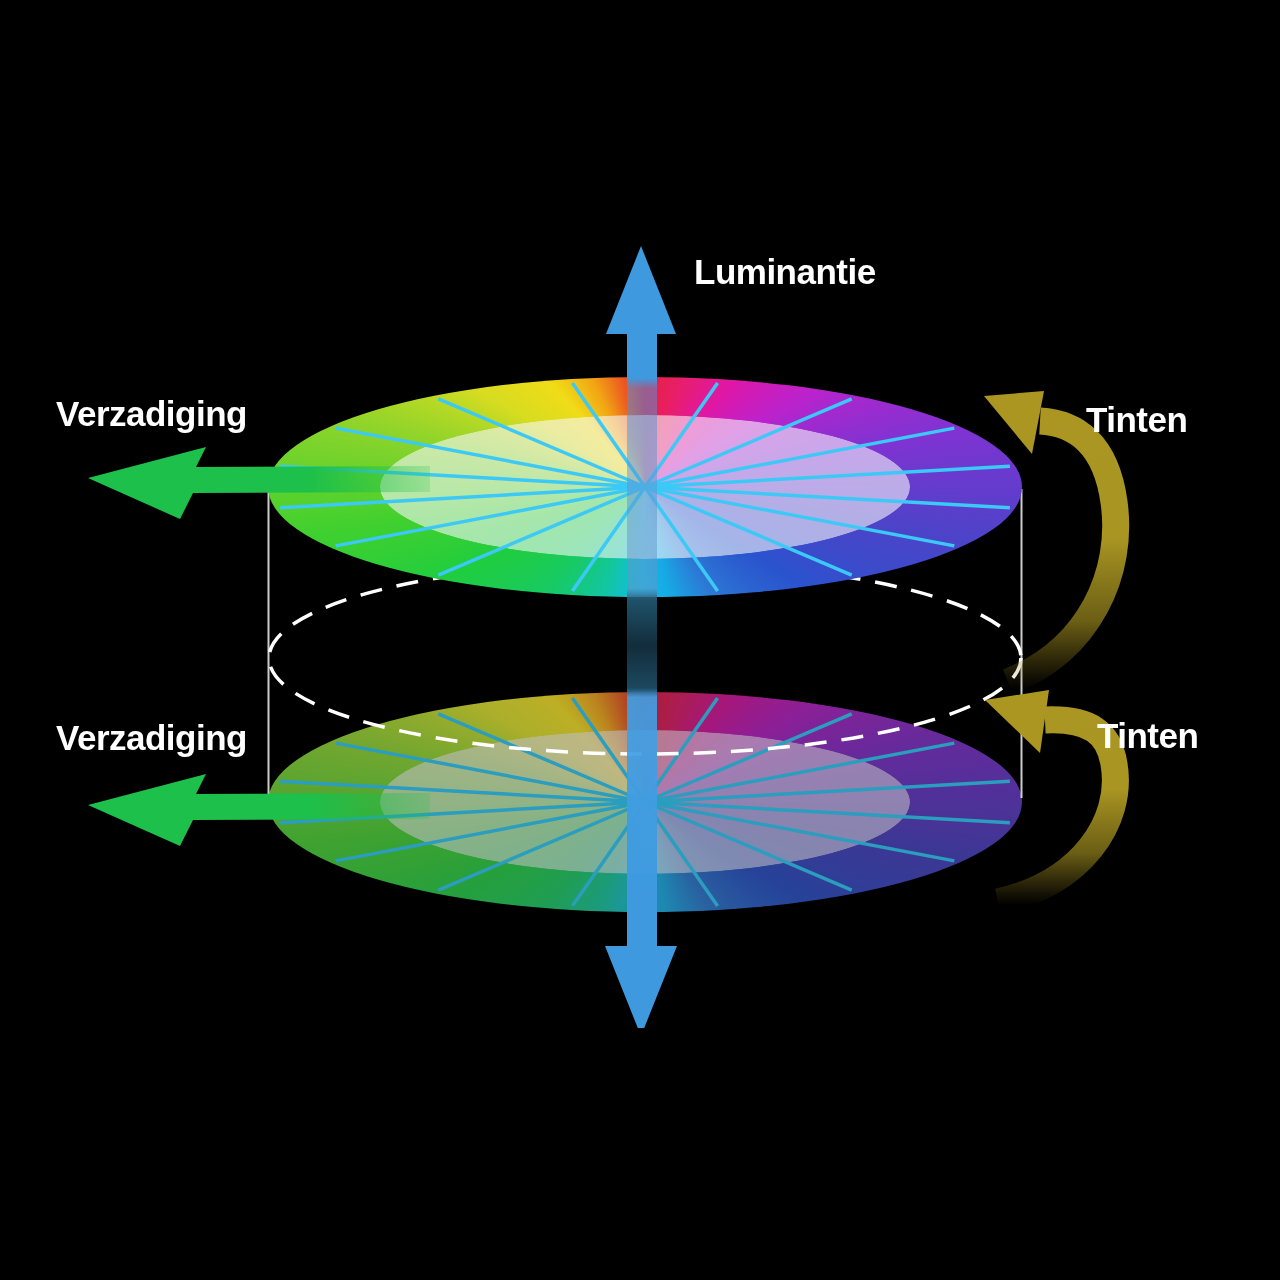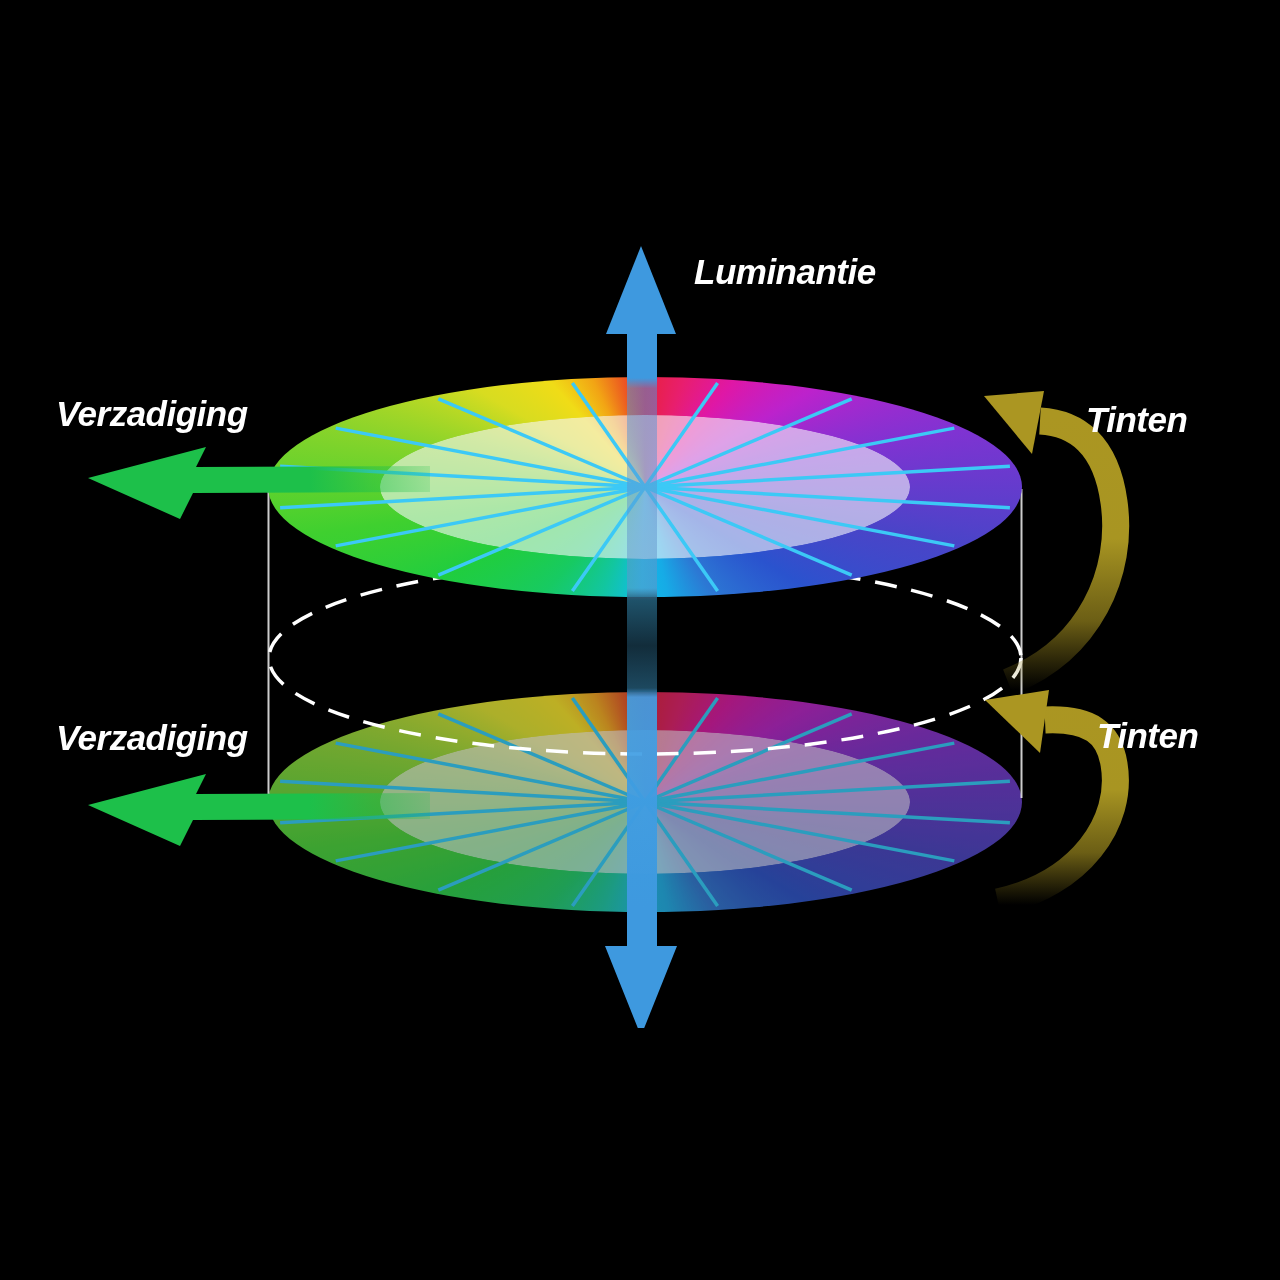--- a/index.html
+++ b/index.html
@@ -1,20 +1,19 @@
 <!DOCTYPE html>
 <html style="--bg: #000000; --text: #FFFFFF;"><head>
 <meta charset="utf-8">
 <style>
   html,body{margin:0;padding:0;background:#000;}
   .stage{
     position:relative;width:1280px;height:1028px;overflow:hidden;
     background:var(--bg,#000);
     font-family:"Liberation Sans","DejaVu Sans",sans-serif;
-    font-style:italic;
   }
   .wheel{position:absolute;width:754px;height:220px;}
   .wheel .disc{position:absolute;inset:0;border-radius:50%;}
   .wheel .inner{position:absolute;left:112px;top:38px;width:530px;height:144px;border-radius:50%;overflow:hidden;}
   .wheel .veil{position:absolute;inset:0;border-radius:50%;}
   #wheel-top{left:268px;top:377px;z-index:3;}
   #wheel-bottom{left:268px;top:692px;z-index:1;filter:brightness(.8) saturate(.88);}
   #wheel-top .veil{background:rgba(246,246,250,.60);}
   #wheel-bottom .veil{background:rgba(240,236,244,.58);}
   svg.layer{position:absolute;left:0;top:0;width:1280px;height:1280px;pointer-events:none;}

